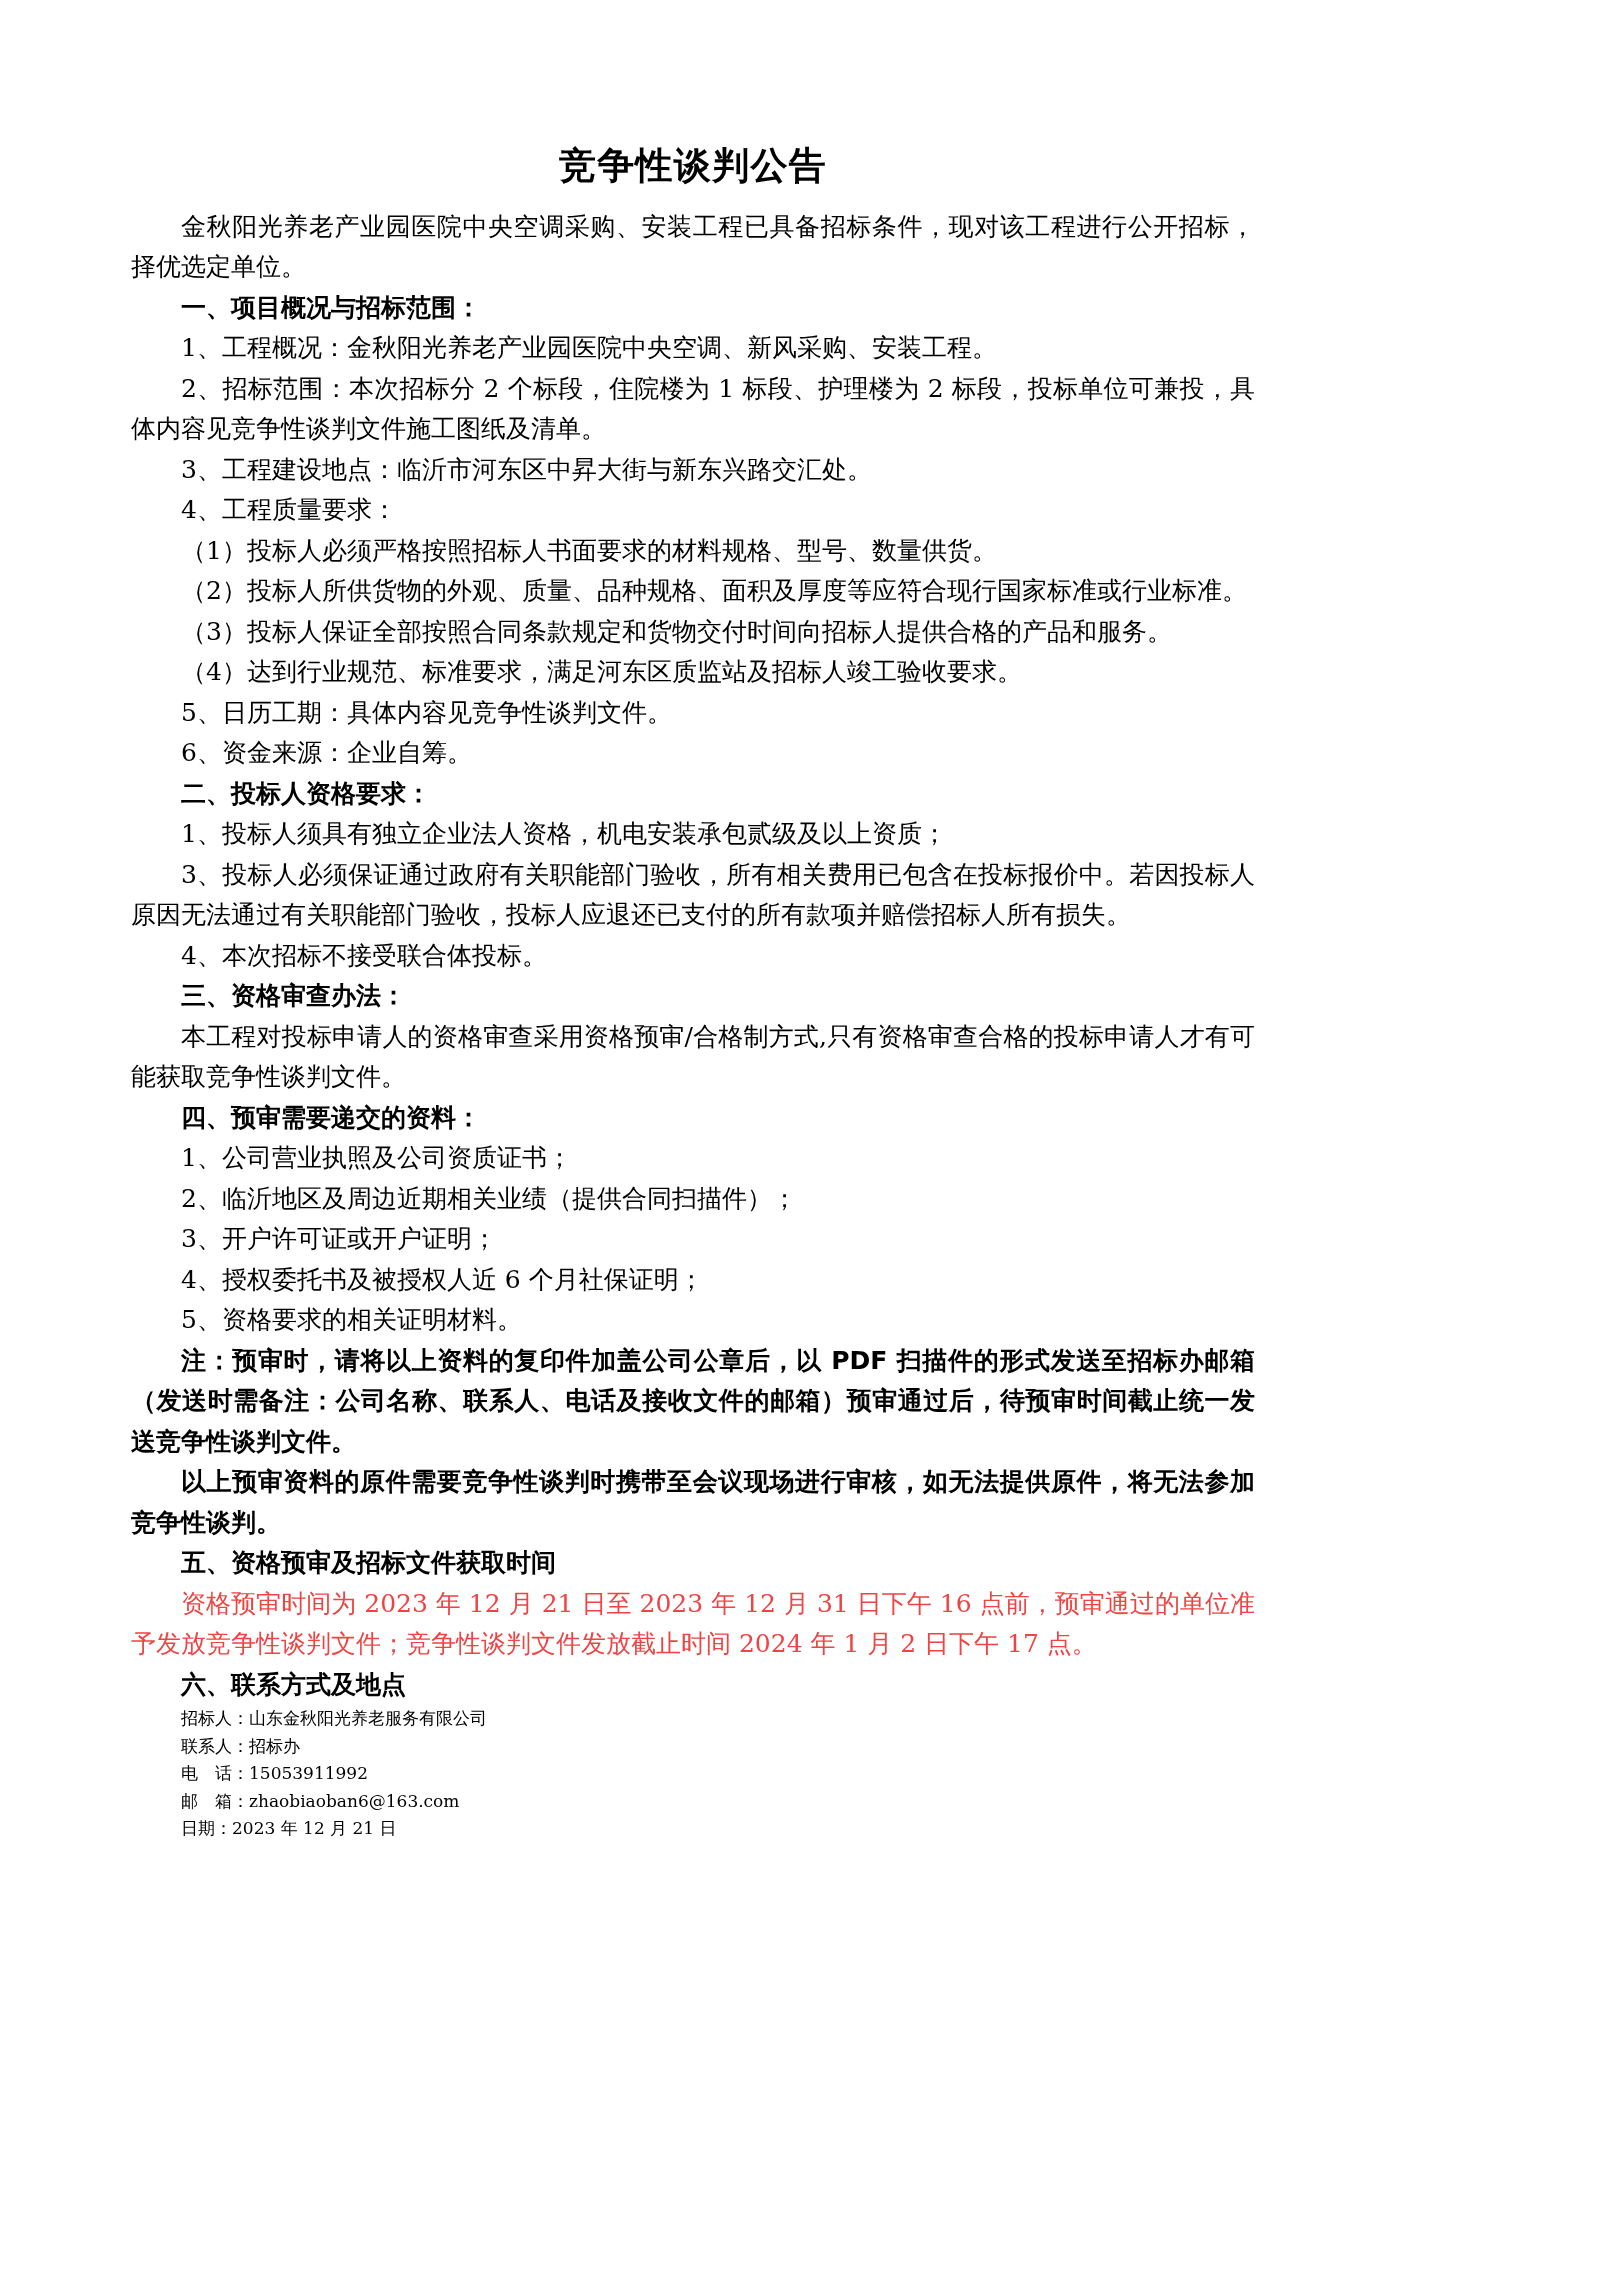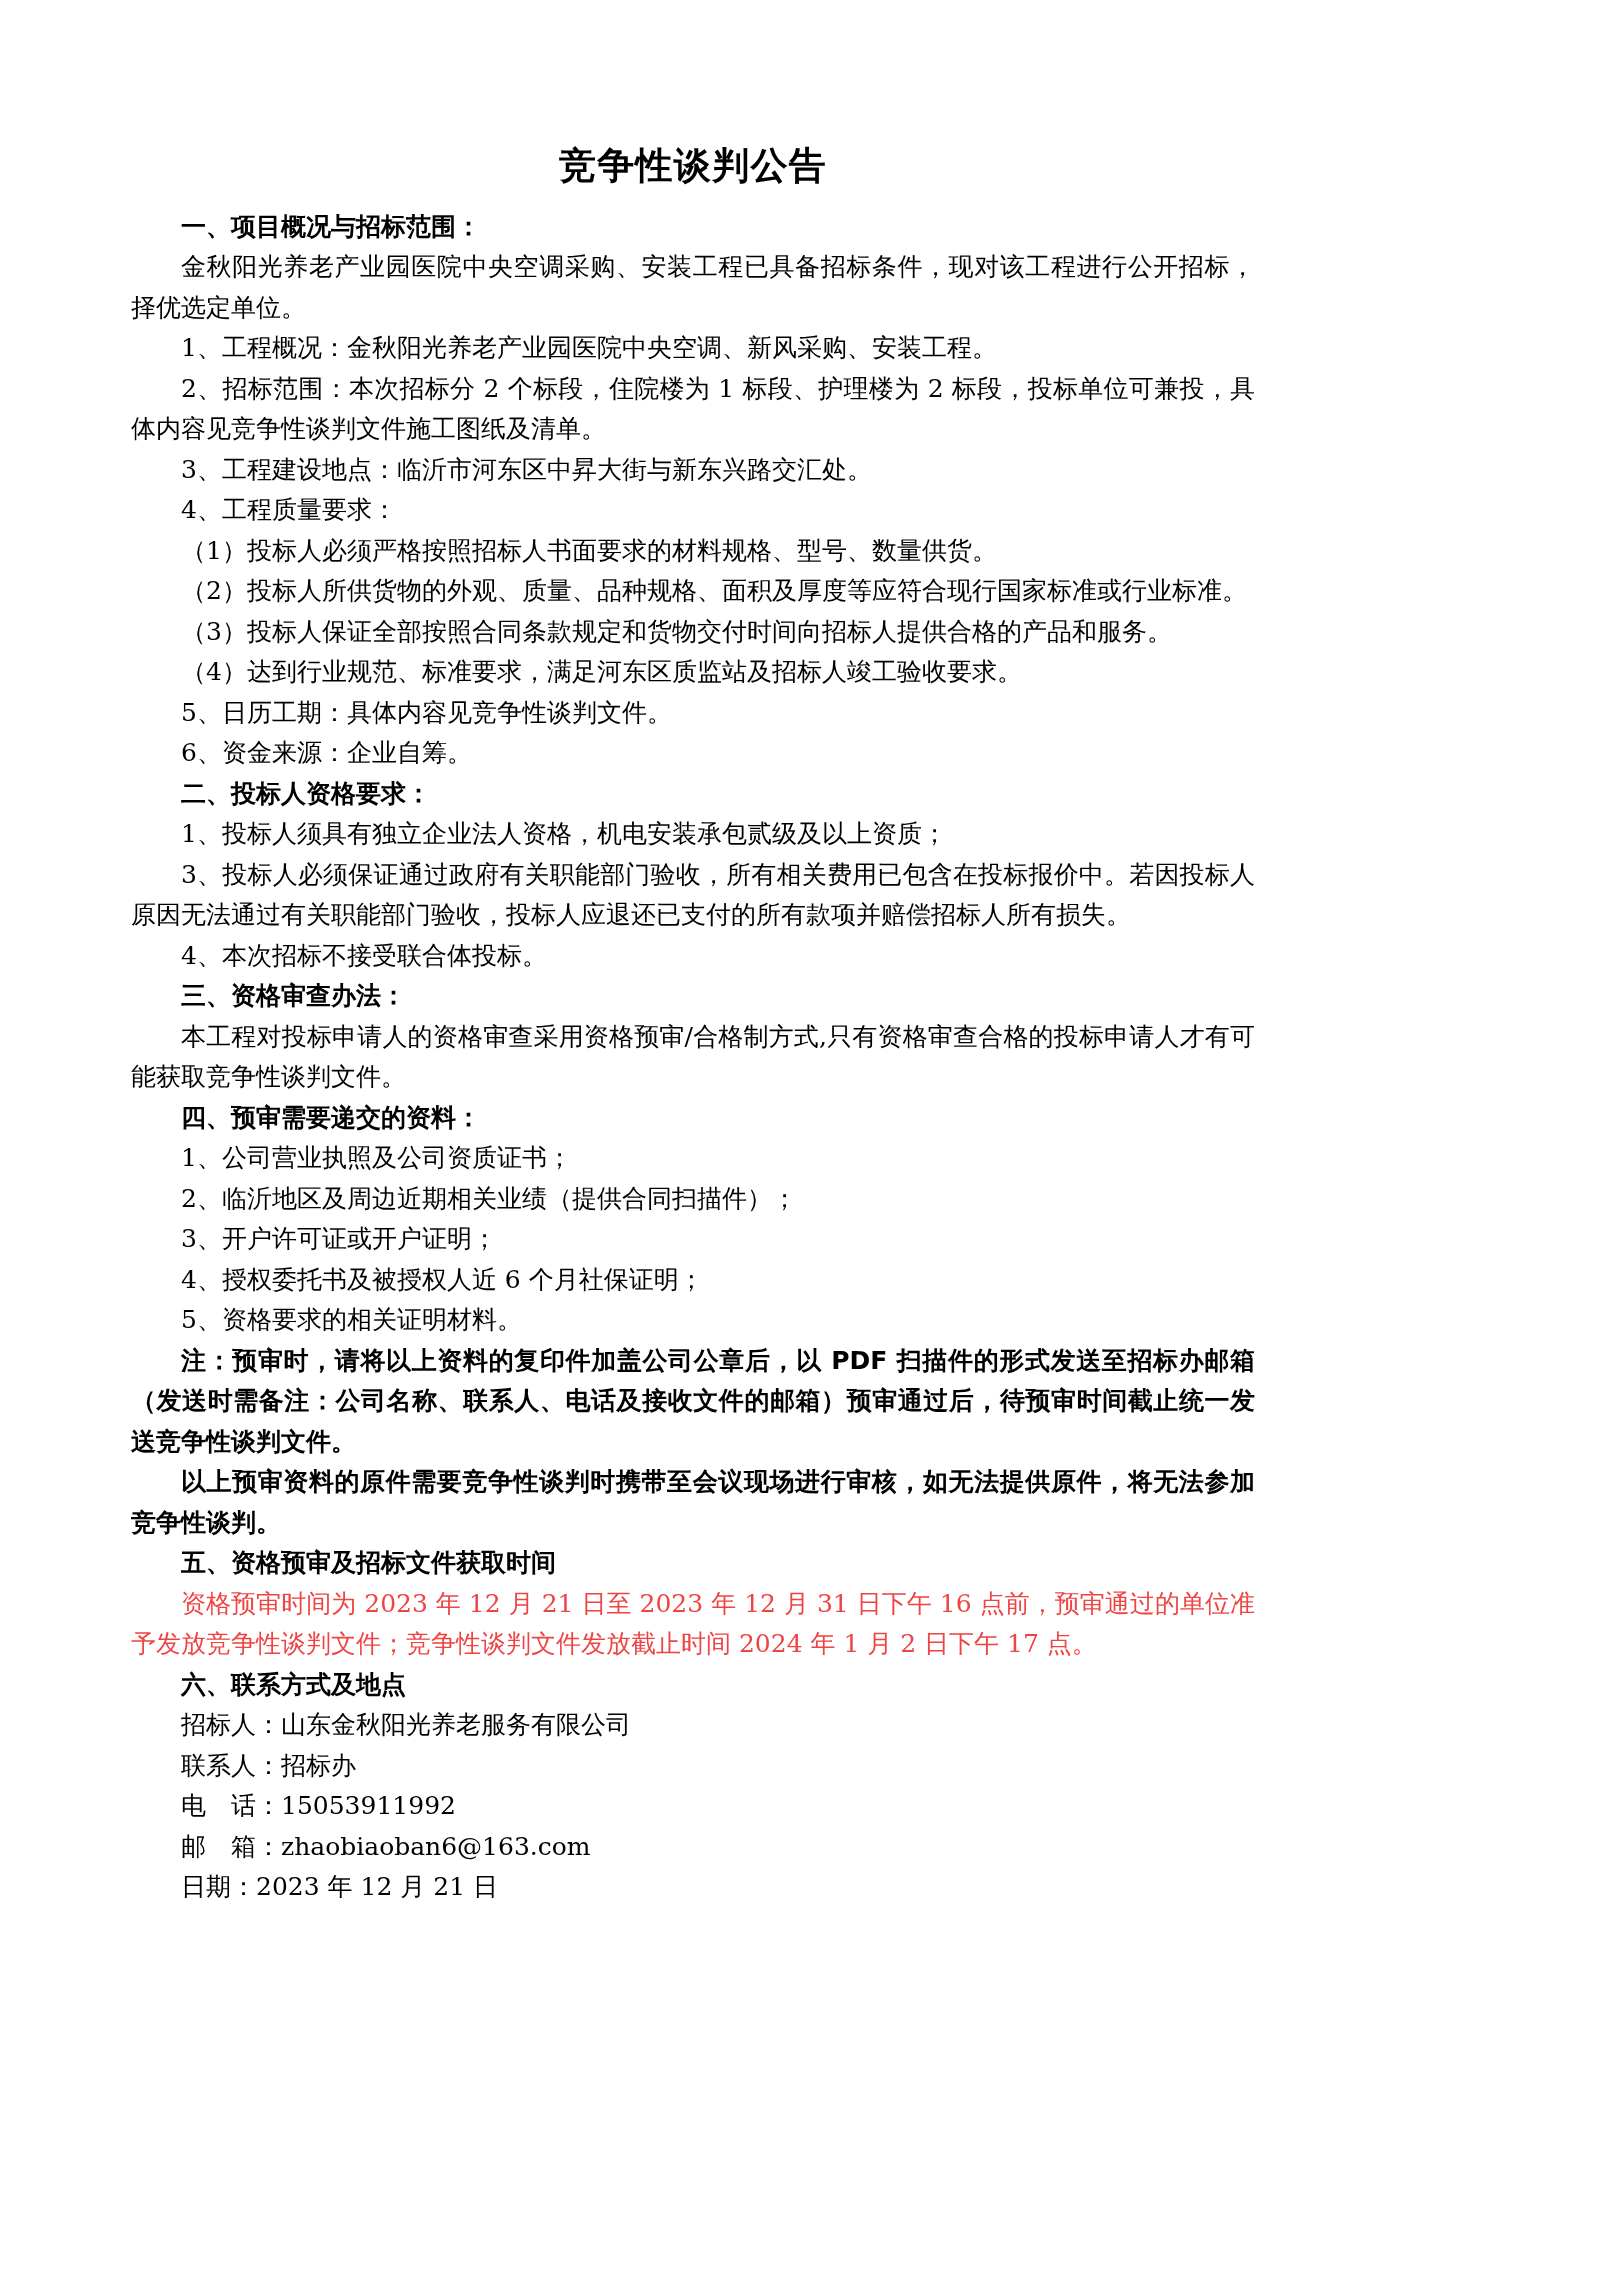--- a/index.html
+++ b/index.html
@@ -39,34 +39,34 @@
   }
   .bold {
     font-weight: bold;
     font-family: "DejaVu Sans", "Liberation Sans", sans-serif;
   }
   .red {
     color: #ef4444;
   }
   .contact-line {
     text-indent: 50px;
-    font-size: 25px;
+    font-size: 17px;
     line-height: 1.62;
   }
 </style>
 </head>
 <body>
 
 <div class="page">
 
   <h1 class="doc-title">竞争性谈判公告</h1>
 
+  <p class="indent">金秋阳光养老产业园医院中央空调采购、安装工程已具备招标条件，现对该工程进行公开招标，择优选定单位。</p>
+
   <p class="indent bold">一、项目概况与招标范围：</p>
-
-  <p class="indent">金秋阳光养老产业园医院中央空调采购、安装工程已具备招标条件，现对该工程进行公开招标，择优选定单位。</p>
   <p class="indent">1、工程概况：金秋阳光养老产业园医院中央空调、新风采购、安装工程。</p>
   <p class="indent">2、招标范围：本次招标分 2 个标段，住院楼为 1 标段、护理楼为 2 标段，投标单位可兼投，具体内容见竞争性谈判文件施工图纸及清单。</p>
   <p class="indent">3、工程建设地点：临沂市河东区中昇大街与新东兴路交汇处。</p>
   <p class="indent">4、工程质量要求：</p>
   <p class="indent">（1）投标人必须严格按照招标人书面要求的材料规格、型号、数量供货。</p>
   <p class="indent">（2）投标人所供货物的外观、质量、品种规格、面积及厚度等应符合现行国家标准或行业标准。</p>
   <p class="indent">（3）投标人保证全部按照合同条款规定和货物交付时间向招标人提供合格的产品和服务。</p>
   <p class="indent">（4）达到行业规范、标准要求，满足河东区质监站及招标人竣工验收要求。</p>
   <p class="indent">5、日历工期：具体内容见竞争性谈判文件。</p>
   <p class="indent">6、资金来源：企业自筹。</p>

